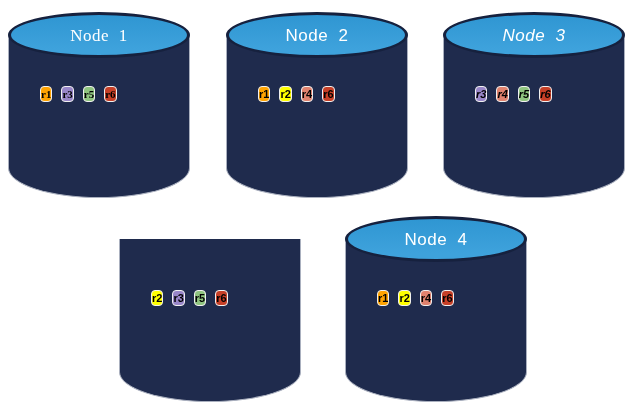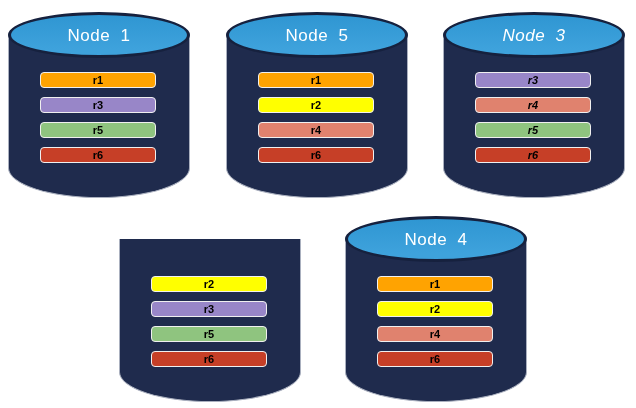--- a/index.html
+++ b/index.html
@@ -13,21 +13,21 @@
     width: 636px;
     height: 408px;
     background: var(--background, #ffffff);
     overflow: hidden;
   }
   .cylinder {
     position: absolute;
     width: 182px;
     height: 186px;
   }
-  .pos-n1 { left: 8px;   top: 12px; }
+  .pos-n1 { left: 8px;   top: 12px; font-family: Liberation Serif, serif; }
   .pos-n2 { left: 226px; top: 12px; }
   .pos-n3 { left: 443px; top: 12px; font-style: italic; }
   .pos-n4 { left: 119px; top: 216px; }
   .pos-n5 { left: 345px; top: 216px; }
 
   .cyl-body {
     position: absolute;
     left: 0; right: 0;
     top: 23px; bottom: 0;
     background: var(--cylinder-body, #1F2B4D);
@@ -51,23 +51,23 @@
   .node-title {
     color: var(--title-text, #FFFFFF);
     font-size: 17px;
     letter-spacing: 0.5px;
     white-space: pre;
     margin-top: 2px;
   }
   .bars {
     position: absolute;
     left: 32px; right: 34px;
-    top: 60px;
+    top: 74px;
     display: flex;
-    flex-direction: column;
+    flex-direction: row;
     gap: 9px;
     text-align: center;
   }
   .bar {
     height: 14px;
     border-radius: 4px;
     border: 1px solid var(--bar-border, #F0F0F0);
     display: flex;
     align-items: center;
     justify-content: center;
@@ -91,21 +91,21 @@
       <div class="bar" style="background: rgb(255, 163, 1);">r1</div>
       <div class="bar" style="background: rgb(152, 134, 200);">r3</div>
       <div class="bar" style="background: rgb(143, 196, 127);">r5</div>
       <div class="bar" style="background: rgb(198, 63, 39);">r6</div>
     </div>
   </div>
 
   <div class="cylinder pos-n2">
     <div class="cyl-body"></div>
     <div class="cyl-top">
-      <span class="node-title">Node  5</span>
+      <span class="node-title">Node  2</span>
     </div>
     <div class="bars">
       <div class="bar" style="background: rgb(255, 163, 1);">r1</div>
       <div class="bar" style="background: rgb(255, 255, 0);">r2</div>
       <div class="bar" style="background: rgb(224, 130, 110);">r4</div>
       <div class="bar" style="background: rgb(198, 63, 39);">r6</div>
     </div>
   </div>
 
   <div class="cylinder pos-n3">

